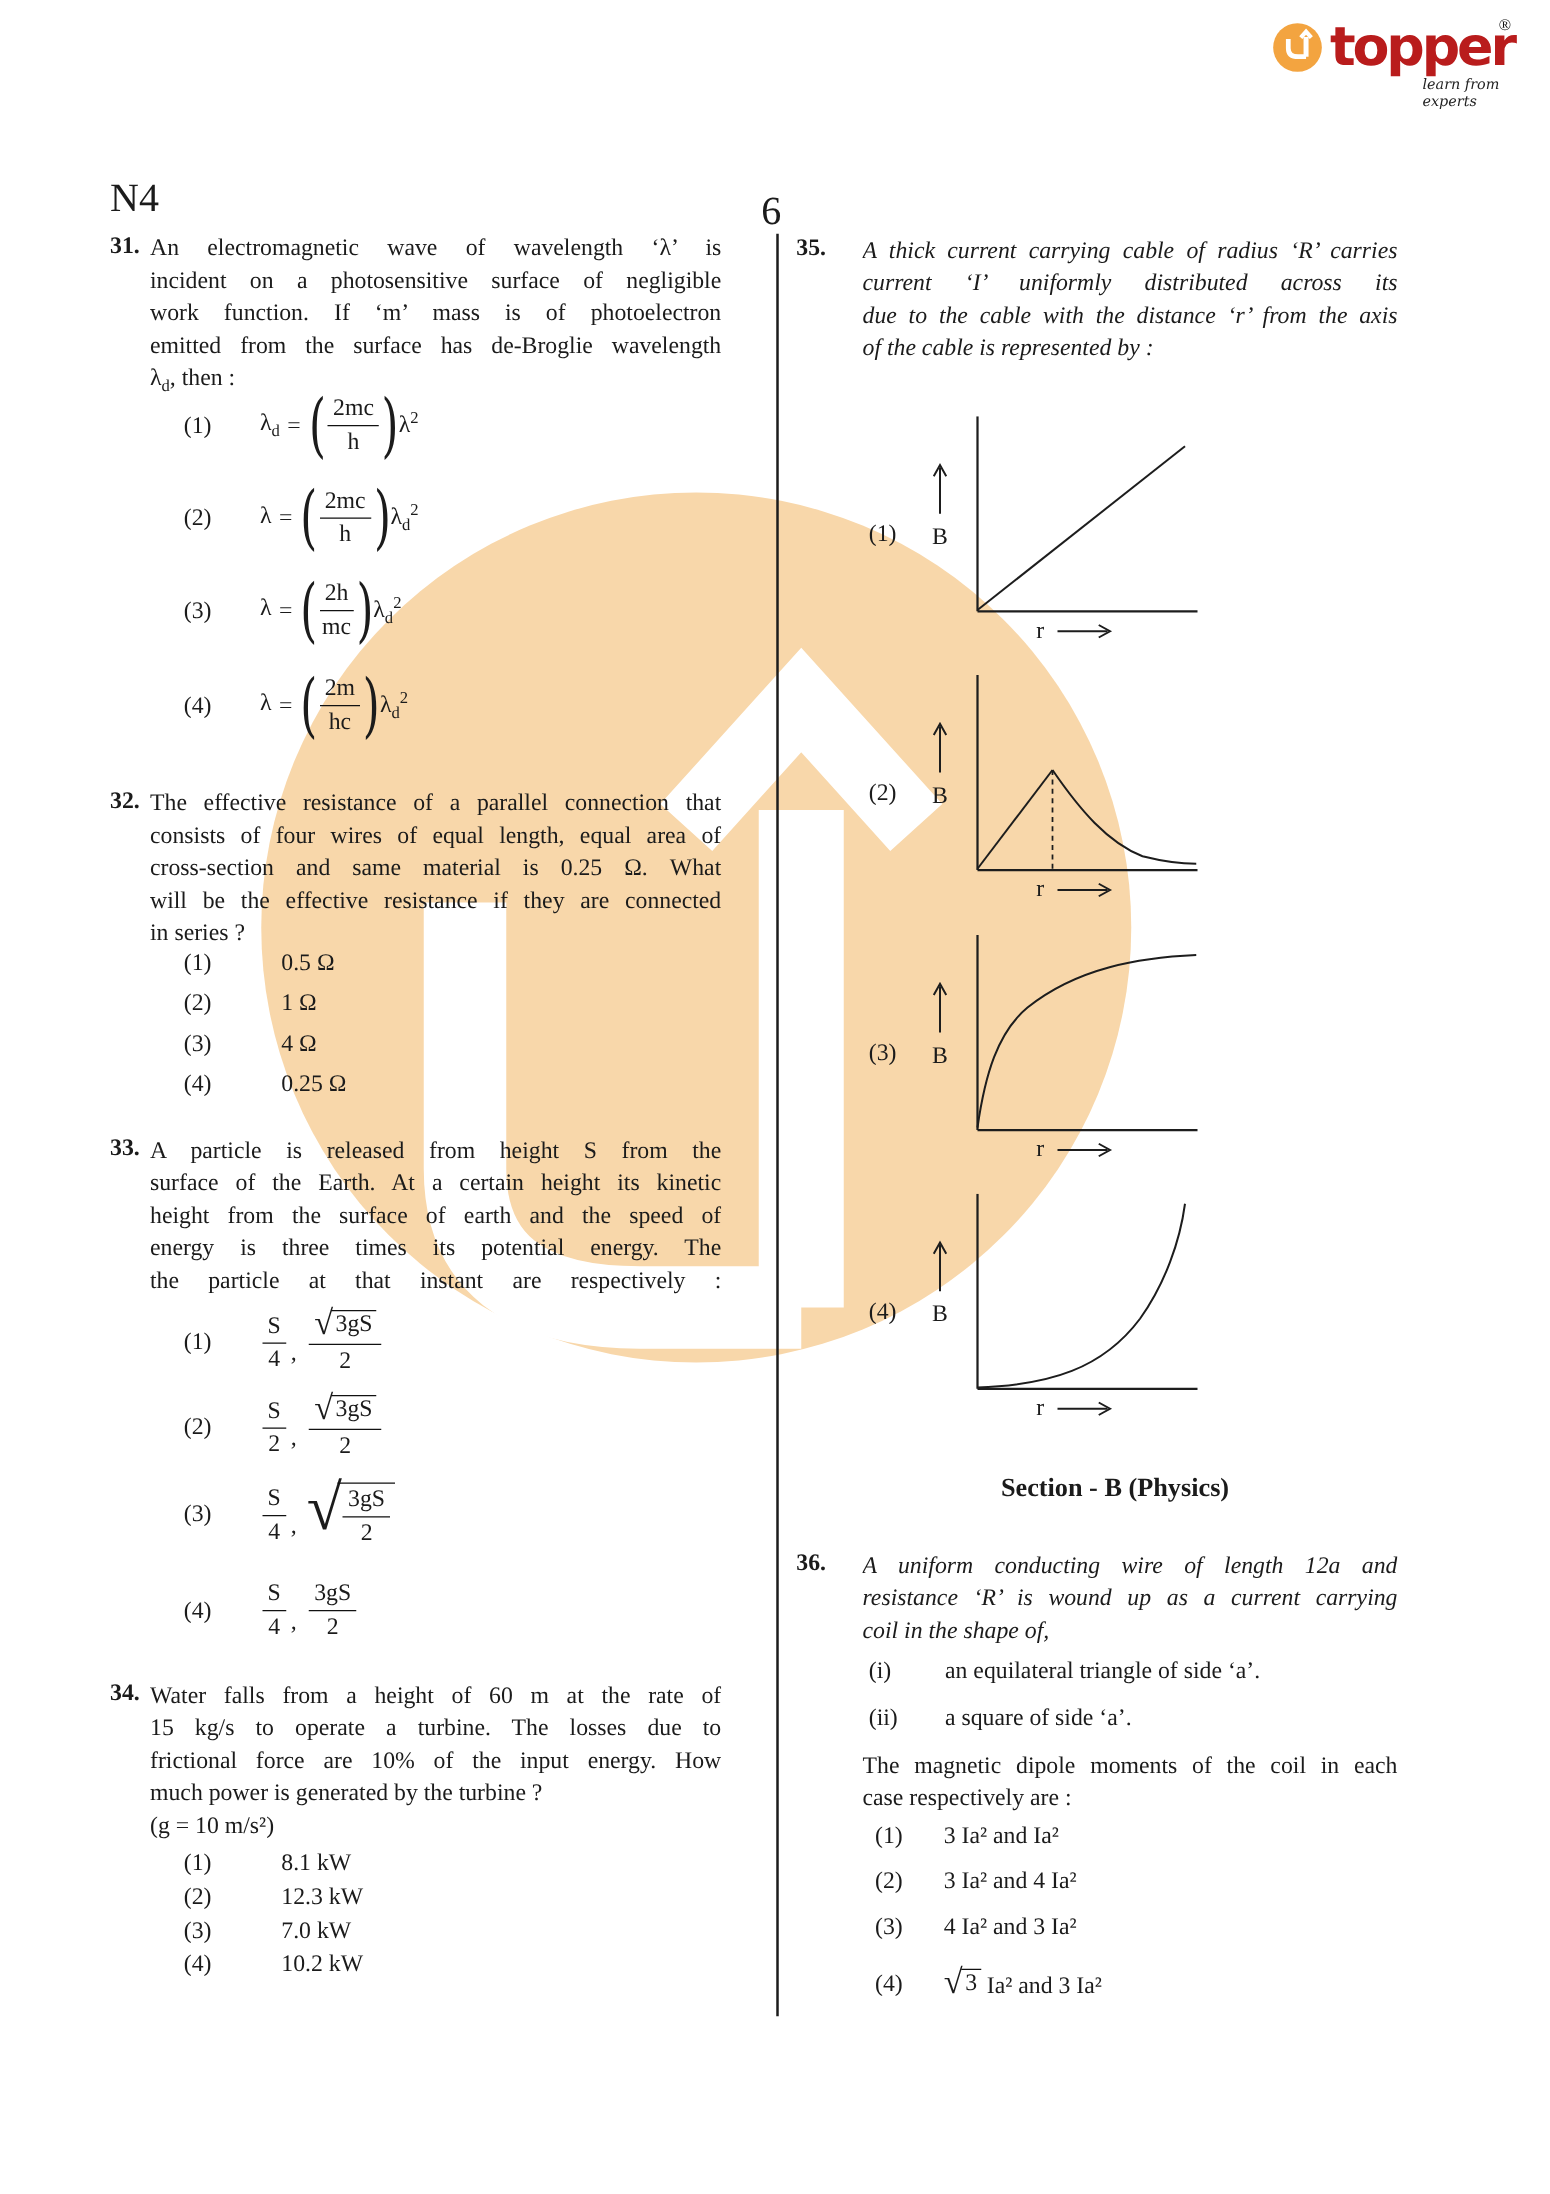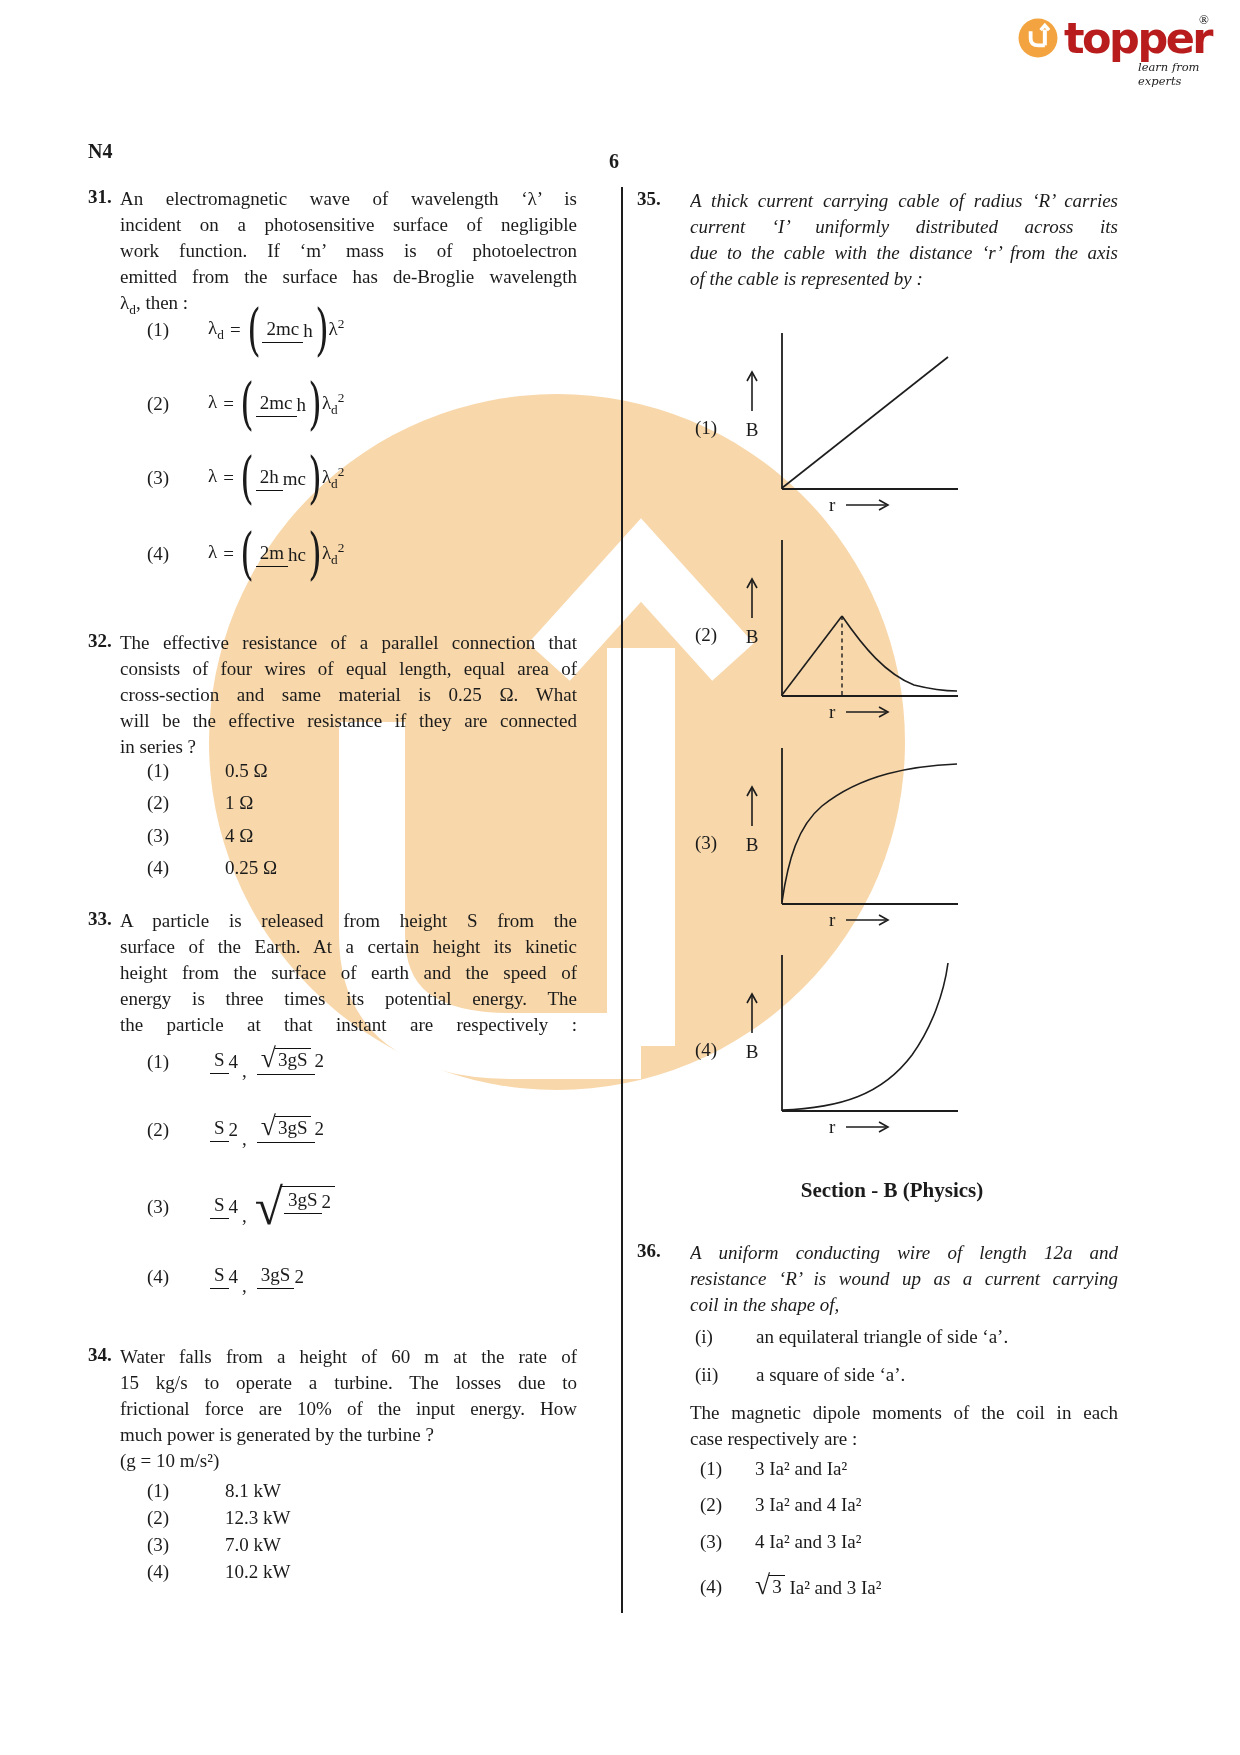--- a/index.html
+++ b/index.html
@@ -11,38 +11,38 @@
   .abs{position:absolute;}
   
   #watermark{position:absolute;left:0;top:0;z-index:0;}
   .layer{position:absolute;left:0;top:0;z-index:1;width:1240px;height:1755px;}
   
   .brand-text{font-family:"DejaVu Sans","Liberation Sans",sans-serif;font-weight:bold;
     font-size:43px;letter-spacing:-2.5px;color:#b91c1c;line-height:1;}
   .brand-reg{font-size:13px;color:#111;}
   .brand-tag{font-family:"DejaVu Serif",serif;font-style:italic;font-size:11.5px;color:#222;}
   
-  .pagehead{font-weight:bold;font-size:20px;}
+  .pagehead{font-weight:normal;font-size:32px;}
   .divider{position:absolute;left:621px;top:187px;width:2px;height:1426px;background:#1c1c1c;}
   
   .q{position:absolute;}
   .qnum{position:absolute;left:0;top:0;font-weight:bold;text-align:center;}
   .qtext{line-height:26px;}
   .qtext-l{margin-left:32px;width:457px;}
   .qtext-r{margin-left:53px;width:428px;font-style:italic;}
   .jline{text-align:justify;text-align-last:justify;height:26px;overflow:hidden;}
   .nline{height:26px;overflow:hidden;}
   
   .opt-row{position:absolute;display:flex;align-items:center;}
   .opt-label{display:inline-block;width:78px;flex:0 0 78px;}
   .opt-label-narrow{display:inline-block;width:61px;flex:0 0 61px;}
   .opt-val{white-space:nowrap;}
   
   .formula{display:inline-flex;align-items:center;white-space:nowrap;}
-  .frac{display:inline-flex;flex-direction:row;text-align:center;margin:0 2px;}
+  .frac{display:inline-flex;flex-direction:column;text-align:center;margin:0 2px;}
   .frac .num{display:block;padding:0 4px 2px;border-bottom:1.6px solid #111;}
   .frac .den{display:block;padding-top:2px;}
   .bp{font-family:"DejaVu Serif",serif;font-size:56px;font-weight:normal;line-height:0;
       display:inline-block;transform:scaleX(.62);margin:0 -4px;}
   .atom{white-space:nowrap;}
   .atom sub{font-size:.7em;}
   .atom sup{font-size:.7em;}
   .eq{margin:0 6px;}
   .comma{position:relative;top:9px;margin:0 8px 0 2px;}
   .rwrap{display:inline-flex;align-items:flex-start;}

